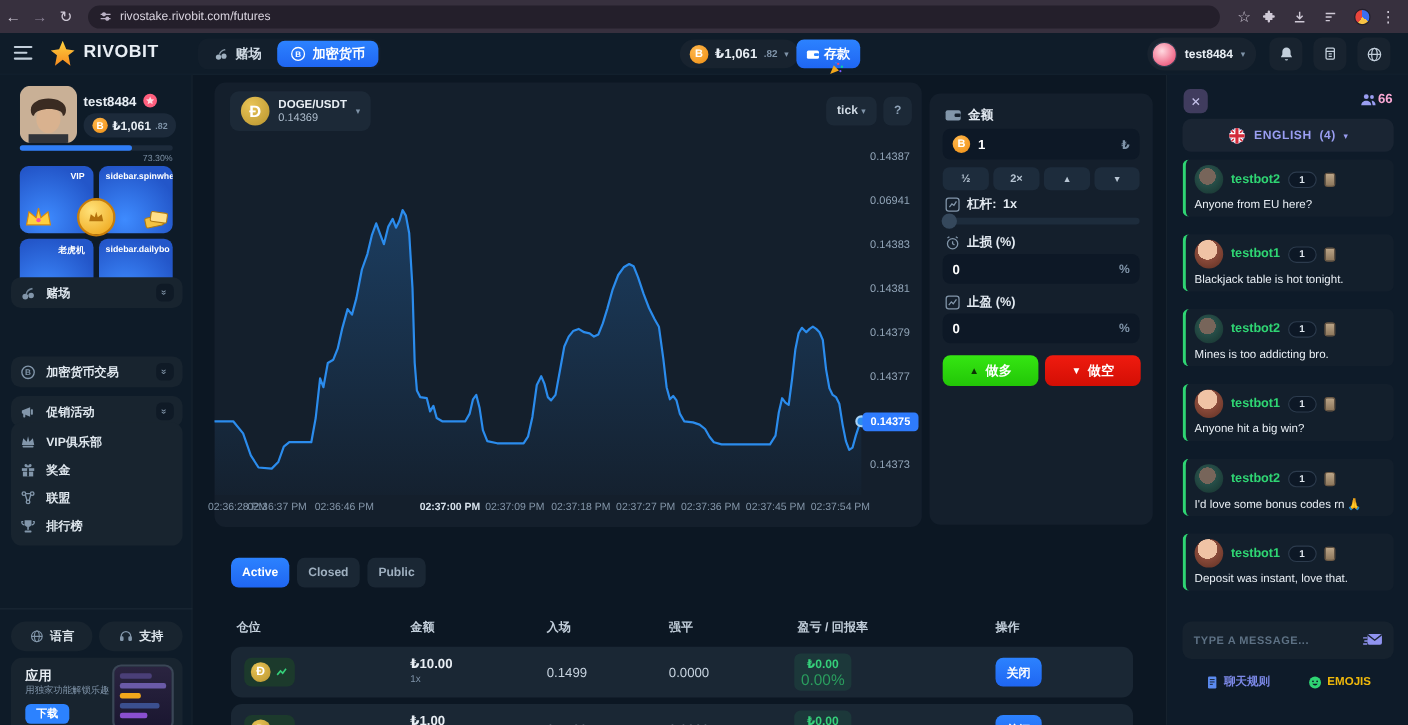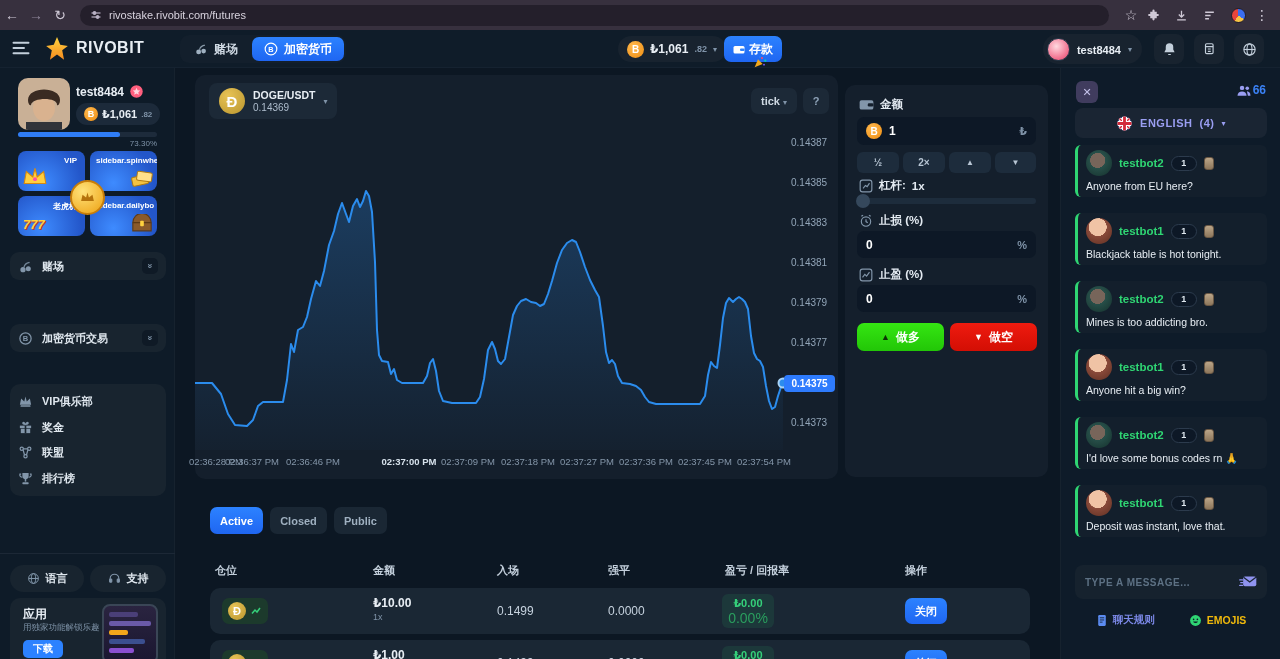--- a/index.html
+++ b/index.html
@@ -39,21 +39,21 @@
 
   
   .sidebar { position:absolute; top:68px; left:0; width:175px; height:591px; background:#0e1b28; border-right:1px solid #16222e; }
   .side-avatar { position:absolute; left:18px; top:10px; width:52px; height:52px; border-radius:10px; overflow:hidden; }
   .side-name { position:absolute; left:76px; top:16px; font-size:12px; font-weight:bold; display:flex; gap:5px; align-items:center; }
   .side-balance { position:absolute; left:76px; top:35px; height:22px; background:#1c2a3a; border-radius:11px; display:flex; align-items:center; padding:0 8px; gap:4px; }
   .prog-track { position:absolute; left:18px; top:64px; width:139px; height:5px; border-radius:3px; background:#1d2b3b; }
   .prog-fill { height:100%; width:73.3%; background:#2f7df6; border-radius:3px; }
   .prog-label { position:absolute; left:18px; top:71px; width:139px; text-align:right; font-size:8px; color:#7f93a8; }
   .promo-grid { position:absolute; left:18px; top:83px; width:139px; display:grid; grid-template-columns:1fr 1fr; gap:5px; }
-  .promo { position:relative; height:40px; border-radius:8px; overflow:hidden; background:radial-gradient(circle at 35% 80%,#3e8bff,#2356c9 75%); cursor:pointer; }
+  .promo { position:relative; height:61px; border-radius:8px; overflow:hidden; background:radial-gradient(circle at 35% 80%,#3e8bff,#2356c9 75%); cursor:pointer; }
   .promo .lab { position:absolute; font-size:8px; font-weight:bold; color:#fff; white-space:nowrap; }
   .promo-coin { position:absolute; left:70px; top:112px; width:35px; height:35px; border-radius:50%; background:radial-gradient(circle at 35% 30%,#ffe27a,#eda112); border:2px solid #c77d0a; display:flex; align-items:center; justify-content:center; z-index:2; }
   .menu-item { position:absolute; left:10px; width:156px; height:28px; background:#18242f; border-radius:9px; display:flex; align-items:center; padding:0 8px; gap:9px; cursor:pointer; }
   .menu-item .ic, .group-row .ic { color:#8296aa; display:flex; }
   .menu-item .lab, .group-row .lab { flex:1; font-size:11px; font-weight:bold; color:#dfe7ee; }
   .chev-box { width:16px; height:16px; border-radius:5px; background:#0f1a26; color:#8296aa; font-size:9px; display:flex; align-items:center; justify-content:center; }
   .chev-box span { display:inline-block; transform:rotate(90deg); font-weight:bold; }
   .menu-group { position:absolute; left:10px; top:316px; width:156px; height:112px; background:#18242f; border-radius:10px; padding:5px 8px; display:flex; flex-direction:column; justify-content:space-around; }
   .group-row { display:flex; align-items:center; gap:9px; cursor:pointer; }
   .side-divider { position:absolute; left:0; top:485px; width:175px; height:1px; background:#1c2836; }
@@ -103,21 +103,21 @@
   .p-lev { position:absolute; left:163px; top:24px; font-size:9px; color:#7f93a8; }
   .p-val { position:absolute; top:16px; font-size:12px; color:#c6d2de; }
   .pnl-badge { position:absolute; left:512px; top:6px; width:52px; height:34px; border-radius:6px; background:rgba(53,208,122,.1); text-align:center; padding-top:3px; }
   .pnl-main { font-size:11px; font-weight:bold; color:#35d07a; }
   .pnl-roi { font-size:14px; color:#2a9e5e; }
   .close-btn { position:absolute; left:695px; top:10px; width:42px; height:26px; background:linear-gradient(180deg,#2c82ff,#1f66f2); border:none; border-radius:7px; color:#fff; font-size:11px; font-weight:bold; cursor:pointer; font-family:inherit; }
 
   
   .chat { position:absolute; left:1060px; top:68px; width:220px; height:591px; background:#0e1b29; border-left:1px solid #16222e; }
   .chat-close { position:absolute; left:15px; top:13px; width:22px; height:22px; background:#403c5e; border:none; border-radius:6px; color:#c5c2ea; font-size:11px; font-weight:bold; cursor:pointer; font-family:inherit; }
-  .chat-count { position:absolute; right:14px; top:15px; display:flex; align-items:center; gap:1px; color:#3b82f6; font-size:12px; font-weight:bold; }
+  .chat-count { position:absolute; right:14px; top:15px; display:flex; align-items:center; gap:1px; color:#f9a8d4; font-size:12px; font-weight:bold; }
   .lang-card { position:absolute; left:14px; top:40px; width:192px; height:30px; background:#1a2533; border-radius:8px; display:flex; align-items:center; justify-content:center; gap:7px; cursor:pointer; color:#9a9ef2; font-size:11px; font-weight:bold; letter-spacing:.5px; }
   .msg { position:absolute; left:14px; width:192px; height:52px; background:#131f2c; border-left:3px solid #2fd573; border-radius:6px; padding:5px 8px; }
   .msg-head { display:flex; align-items:center; gap:7px; }
   .msg-avatar { width:26px; height:26px; border-radius:50%; }
   .av1 { background:radial-gradient(circle at 45% 35%,#f0c3a5 40%,#8a4a3a 41%,#5e2f22); }
   .av2 { background:radial-gradient(circle at 45% 40%,#77655a 35%,#274f49 36%,#14302c); }
   .msg-user { font-size:11.5px; font-weight:bold; color:#2fd573; }
   .lvl { width:26px; height:15px; border-radius:8px; border:1px solid #2c3b4d; background:#0d1826; color:#dfe7ee; font-size:9px; font-weight:bold; display:flex; align-items:center; justify-content:center; }
   .rank { width:10px; height:13px; border-radius:3px; background:linear-gradient(180deg,#bba588,#8d775c); border:1px solid #6b5844; }
   .msg-text { margin-top:4px; font-size:10.5px; font-weight:normal; color:#e8eef4; white-space:nowrap; }
@@ -335,20 +335,33 @@
         <svg width="15" height="15" viewBox="0 0 24 24">
           <circle cx="12" cy="12" r="9" fill="none" stroke="currentColor" stroke-width="2"></circle>
           <text x="12" y="16.5" font-size="12" font-weight="bold" fill="currentColor" text-anchor="middle" font-family="Liberation Sans,sans-serif">B</text>
         </svg>
       </span>
     <span class="lab">加密货币交易</span>
     <span class="chev-box">
         <span>»</span>
       </span>
   </div>
+  <div class="menu-item" style="top:292px;">
+    <span class="ic">
+        <svg width="15" height="15" viewBox="0 0 24 24" fill="currentColor">
+          <path d="M3 10 15 5v14L3 14Z"></path>
+          <rect x="16" y="8" width="3" height="8" rx="1"></rect>
+          <rect x="5" y="14" width="3" height="6" rx="1"></rect>
+        </svg>
+      </span>
+    <span class="lab">促销活动</span>
+    <span class="chev-box">
+        <span>»</span>
+      </span>
+  </div>
 
   <div class="menu-group">
     <div class="group-row">
       <span class="ic">
           <svg width="15" height="15" viewBox="0 0 24 24" fill="currentColor">
             <path d="M3 17 5 7l5 5 2-8 2 8 5-5 2 10Z"></path>
             <rect x="4" y="18" width="16" height="2.5" rx="1"></rect>
           </svg>
         </span>
       <span class="lab">VIP俱乐部</span>
@@ -441,21 +454,21 @@
         <stop offset="0" stop-color="rgba(45,130,215,0.30)"></stop>
         <stop offset="1" stop-color="rgba(45,130,215,0.02)"></stop>
       </linearGradient>
     </defs>
     <path id="chart-area" fill="url(#areaGrad)" d="M195 383 L212 383 L221 394 L228 414 L235 425 L247 426 L253 420 L258 406 L263 402 L283 402 L287 380 L291 344 L294 352 L298 330 L303 327 L307 317 L311 299 L316 281 L320 286 L324 271 L329 245 L334 231 L338 214 L342 203 L346 214 L349 222 L353 206 L357 199 L360 207 L363 201 L366 191 L369 196 L372 212 L375 262 L377 330 L379 355 L382 361 L388 362 L391 374 L394 369 L397 380 L402 383 L423 383 L427 376 L430 363 L433 359 L436 371 L439 391 L443 401 L452 403 L476 403 L480 397 L484 379 L488 350 L492 342 L495 349 L498 361 L501 364 L505 359 L509 337 L513 315 L517 306 L521 301 L526 299 L531 302 L536 303 L540 306 L544 304 L548 294 L552 281 L557 263 L562 250 L567 243 L572 240 L576 242 L580 252 L585 267 L590 280 L595 290 L599 297 L603 326 L606 352 L609 363 L612 360 L615 364 L618 376 L622 383 L630 384 L636 386 L641 390 L645 397 L649 402 L656 404 L700 404 L705 396 L708 375 L711 362 L714 366 L717 368 L720 345 L723 318 L726 303 L729 298 L733 302 L736 299 L739 297 L742 299 L745 302 L748 309 L751 336 L754 353 L757 359 L760 361 L763 367 L766 386 L769 401 L772 409 L775 407 L778 396 L781 387 L783 383 L783 450 L195 450 Z"></path>
     <path id="chart-line" fill="none" stroke="#2b8ced" stroke-width="2" stroke-linejoin="round" stroke-linecap="round" d="M195 383 L212 383 L221 394 L228 414 L235 425 L247 426 L253 420 L258 406 L263 402 L283 402 L287 380 L291 344 L294 352 L298 330 L303 327 L307 317 L311 299 L316 281 L320 286 L324 271 L329 245 L334 231 L338 214 L342 203 L346 214 L349 222 L353 206 L357 199 L360 207 L363 201 L366 191 L369 196 L372 212 L375 262 L377 330 L379 355 L382 361 L388 362 L391 374 L394 369 L397 380 L402 383 L423 383 L427 376 L430 363 L433 359 L436 371 L439 391 L443 401 L452 403 L476 403 L480 397 L484 379 L488 350 L492 342 L495 349 L498 361 L501 364 L505 359 L509 337 L513 315 L517 306 L521 301 L526 299 L531 302 L536 303 L540 306 L544 304 L548 294 L552 281 L557 263 L562 250 L567 243 L572 240 L576 242 L580 252 L585 267 L590 280 L595 290 L599 297 L603 326 L606 352 L609 363 L612 360 L615 364 L618 376 L622 383 L630 384 L636 386 L641 390 L645 397 L649 402 L656 404 L700 404 L705 396 L708 375 L711 362 L714 366 L717 368 L720 345 L723 318 L726 303 L729 298 L733 302 L736 299 L739 297 L742 299 L745 302 L748 309 L751 336 L754 353 L757 359 L760 361 L763 367 L766 386 L769 401 L772 409 L775 407 L778 396 L781 387 L783 383"></path>
     <circle id="chart-dot" r="4.5" fill="#2b8ced" stroke="#a8d2f5" stroke-width="2" cx="783" cy="383"></circle>
   </svg>
 
   <span class="ytick" style="top:62px;">0.14387</span>
-  <span class="ytick" style="top:102px;">0.14385</span>
+  <span class="ytick" style="top:102px;">0.06941</span>
   <span class="ytick" style="top:142px;">0.14383</span>
   <span class="ytick" style="top:182px;">0.14381</span>
   <span class="ytick" style="top:222px;">0.14379</span>
   <span class="ytick" style="top:262px;">0.14377</span>
   <span class="ytick" style="top:342px;">0.14373</span>
   <span class="price-pill">0.14375</span>
 
   <span class="xtick" style="left:21px;">02:36:28 PM</span>
   <span class="xtick" style="left:57px;">02:36:37 PM</span>
   <span class="xtick" style="left:118px;">02:36:46 PM</span>

